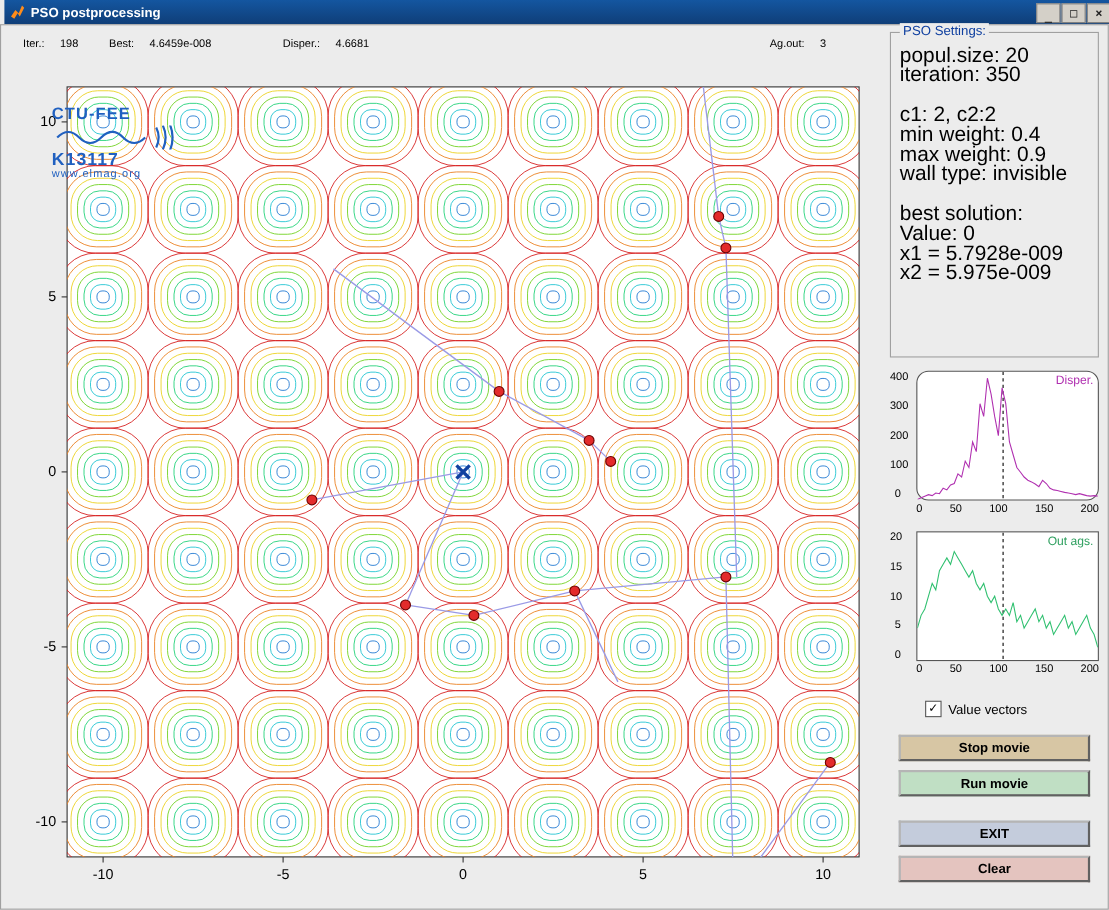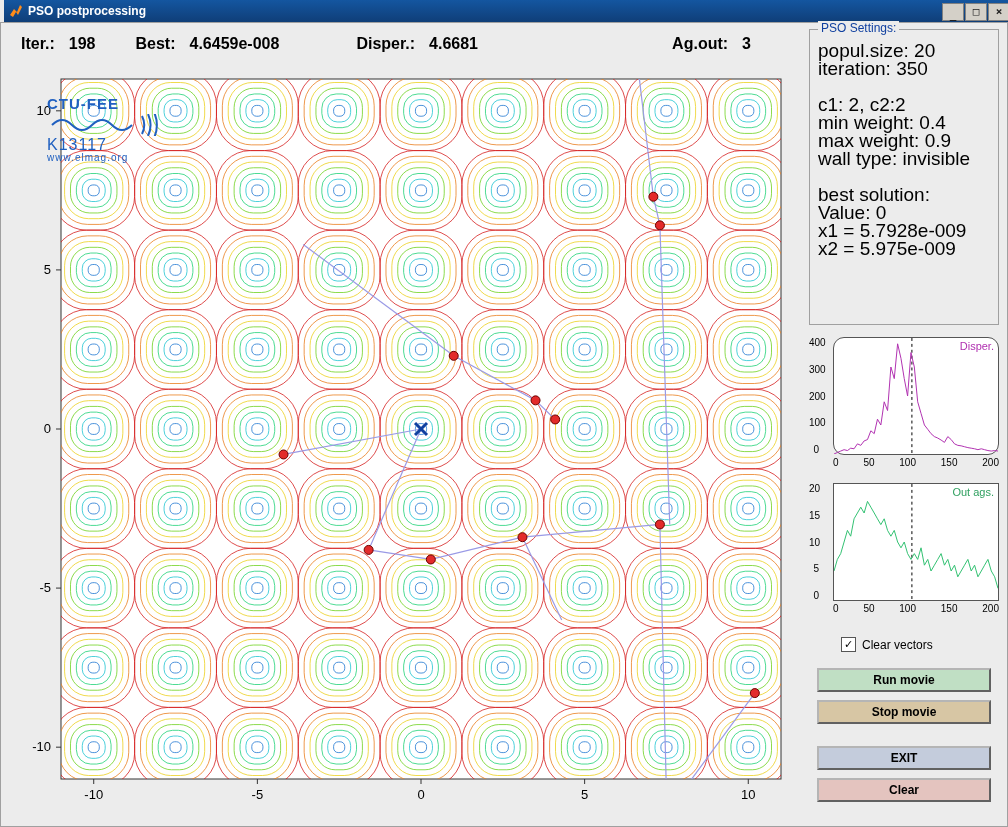--- a/index.html
+++ b/index.html
@@ -45,43 +45,43 @@
   .client {
     position: absolute; left: 0; top: 22px; right: 0; bottom: 0;
     background: #ececec;
     border: 1px solid #a0a0a0;
     box-sizing: border-box;
   }
 
   
   .status-row {
     position: absolute; left: 20px; top: 12px; width: 770px;
-    font-size: 16px;
-    display: flex; gap: 40px; font-weight: bold;
+    font-size: 10px;
+    display: flex; gap: 28px;
   }
   .status-row .pair { display: flex; gap: 14px; }
   .status-row .label {}
   .status-row .val {}
 
   
   .plot-wrap {
     position: absolute; left: 10px; top: 36px; width: 790px; height: 760px;
   }
   .plot-wrap svg { position: absolute; left: 0; top: 0; width: 790px; height: 760px; }
 
   
   .logo-box {
     position: absolute; left: 46px; top: 40px; width: 140px; height: 78px;
     font-size: 11px; color: #2060c0;
     pointer-events: none;
     margin-top: 32px;
   }
   .logo-box .line1 { font-weight: bold; font-size: 15px; letter-spacing: 1px;}
   .logo-box .wave { height: 22px; margin-top: 2px; }
-  .logo-box .k { font-weight: normal; font-size: 16px; letter-spacing: 1px; margin-top:-2px;}
+  .logo-box .k { font-weight: bold; font-size: 16px; letter-spacing: 1px; margin-top:-2px;}
   .logo-box .url { font-size: 10px; letter-spacing: 1px; margin-top:-2px;}
 
   
   .rpanel {
     position: absolute; left: 808px; top: 6px; width: 190px; bottom: 6px;
     display: flex; flex-direction: column;
   }
   .settings-group {
     border: 1px solid #a0a0a0;
     padding: 6px 8px 8px 8px;
@@ -888,26 +888,26 @@
           <span>0</span>
           <span>50</span>
           <span>100</span>
           <span>150</span>
           <span>200</span>
         </div>
     </div>
 
     <div class="chk-row">
       <span class="chk" id="vectors-chk">✓</span>
-      <span>Clear vectors</span>
+      <span>Value vectors</span>
     </div>
 
     <div class="btn-col">
+      <div class="btn tan">Stop movie</div>
       <div class="btn green">Run movie</div>
-      <div class="btn tan">Stop movie</div>
     </div>
     <div class="btn-col btn-col2">
       <div class="btn blue">EXIT</div>
       <div class="btn pink">Clear</div>
     </div>
 
   </div>
 
 </div>
 

